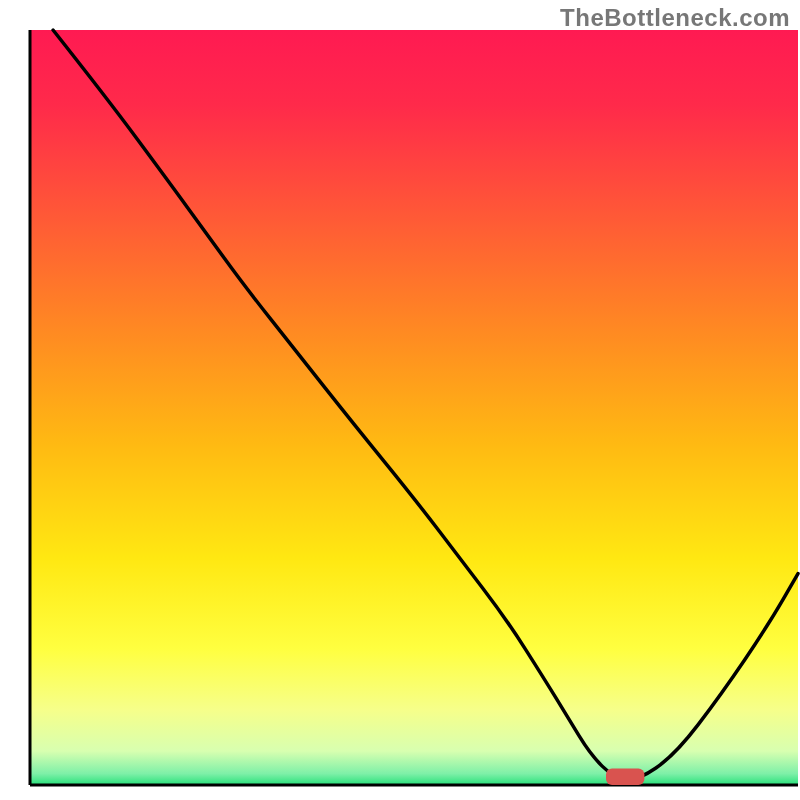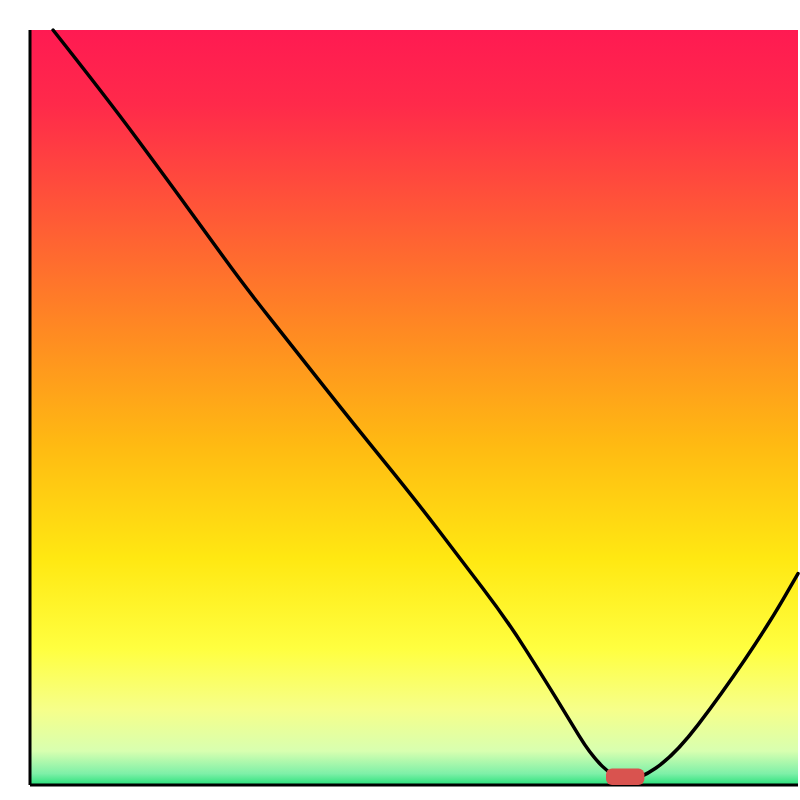--- a/index.html
+++ b/index.html
@@ -26,20 +26,21 @@
     user-select: none;
   }
   svg {
     display: block;
   }
 </style>
 </head>
 <body>
 
 <div class="chart-wrap">
+  <div class="watermark">TheBottleneck.com</div>
 
   <svg id="chart-svg" width="800" height="800" viewBox="0 0 800 800">
     <defs>
       <linearGradient id="bg-grad" x1="0" y1="0" x2="0" y2="1">
           <stop offset="0%" stop-color="#ff1a52"></stop>
           <stop offset="10%" stop-color="#ff2a4a"></stop>
           <stop offset="25%" stop-color="#ff5a36"></stop>
           <stop offset="40%" stop-color="#ff8a22"></stop>
           <stop offset="55.00000000000001%" stop-color="#ffba12"></stop>
           <stop offset="70%" stop-color="#ffe812"></stop>

